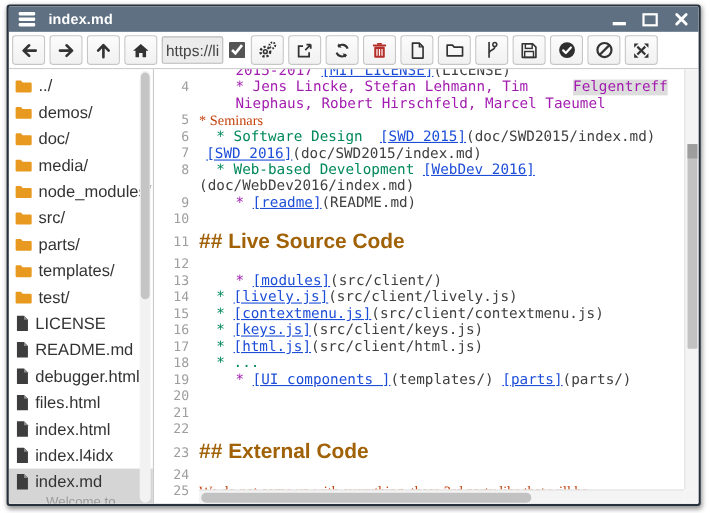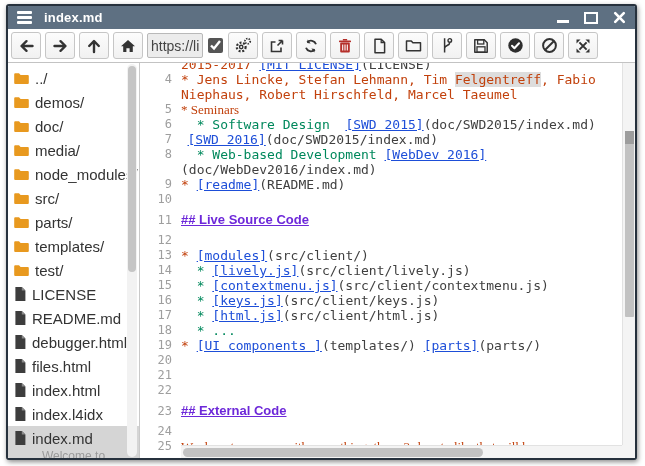--- a/index.html
+++ b/index.html
@@ -36,22 +36,22 @@
   .side-scroll{position:absolute;top:1px;right:2px;bottom:1px;width:10px;background:#f2f2f2;border-radius:5px;}
   .side-thumb{position:absolute;top:2px;left:1px;width:8px;height:206px;background:#c5c5c5;border-radius:4px;}
   
   .editor{flex:1;position:relative;overflow:hidden;background:#fff;
     font-family:"DejaVu Sans Mono","Liberation Mono",monospace;font-size:13px;}
   .code-area{position:absolute;left:0;top:-6px;right:13px;}
   .row{display:flex;height:15px;line-height:15px;overflow:hidden;}
   .row.hdr{height:26px;line-height:26px;}
   .gut{flex:none;width:32px;text-align:right;padding-right:9px;color:#9e9e9e;font-size:12px;}
   .code{flex:1;white-space:pre;overflow:hidden;color:#333;}
-  .row.hdr .code{font-family:"Liberation Sans",sans-serif;font-weight:bold;font-size:13px;color:#6d28d9;text-decoration:underline;}
-  .c-v2{color:#c2410c;} .c-v3{color:#00885c;} .c-plain{color:#c2410c;font-family:Liberation Serif, serif;}
+  .row.hdr .code{font-family:"Liberation Sans",sans-serif;font-weight:bold;font-size:19px;color:#a16207;}
+  .c-v2{color:#a21caf;margin-left:33px;} .c-v3{color:#00885c;} .c-plain{color:#c2410c;font-family:Liberation Serif, serif;}
   .c-link{color:#1d4ed8;text-decoration:underline;} .c-url{color:#404040;}
   .c-hl{background:#ddd;text-align:right;}
   .v-scroll{position:absolute;top:0;right:0;bottom:13px;width:13px;background:#f4f4f4;border-left:1px solid #e2e2e2;box-sizing:border-box;}
   .v-thumb{position:absolute;left:1.5px;width:9px;top:68px;height:186px;background:#c2c2c2;border-radius:1px;}
   .v-thumb .cap{position:absolute;top:0;left:0;right:0;height:13px;background:#9d9d9d;}
   .h-scroll{position:absolute;left:41px;right:13px;bottom:0;height:13px;background:#f4f4f4;border-top:1px solid #e2e2e2;box-sizing:border-box;}
   .h-thumb{position:absolute;left:2px;top:1.5px;width:300px;height:9px;background:#c2c2c2;border-radius:5px;}
   .sb-corner{position:absolute;right:0;bottom:0;width:13px;height:13px;background:#f4f4f4;}
 </style>
 </head>

